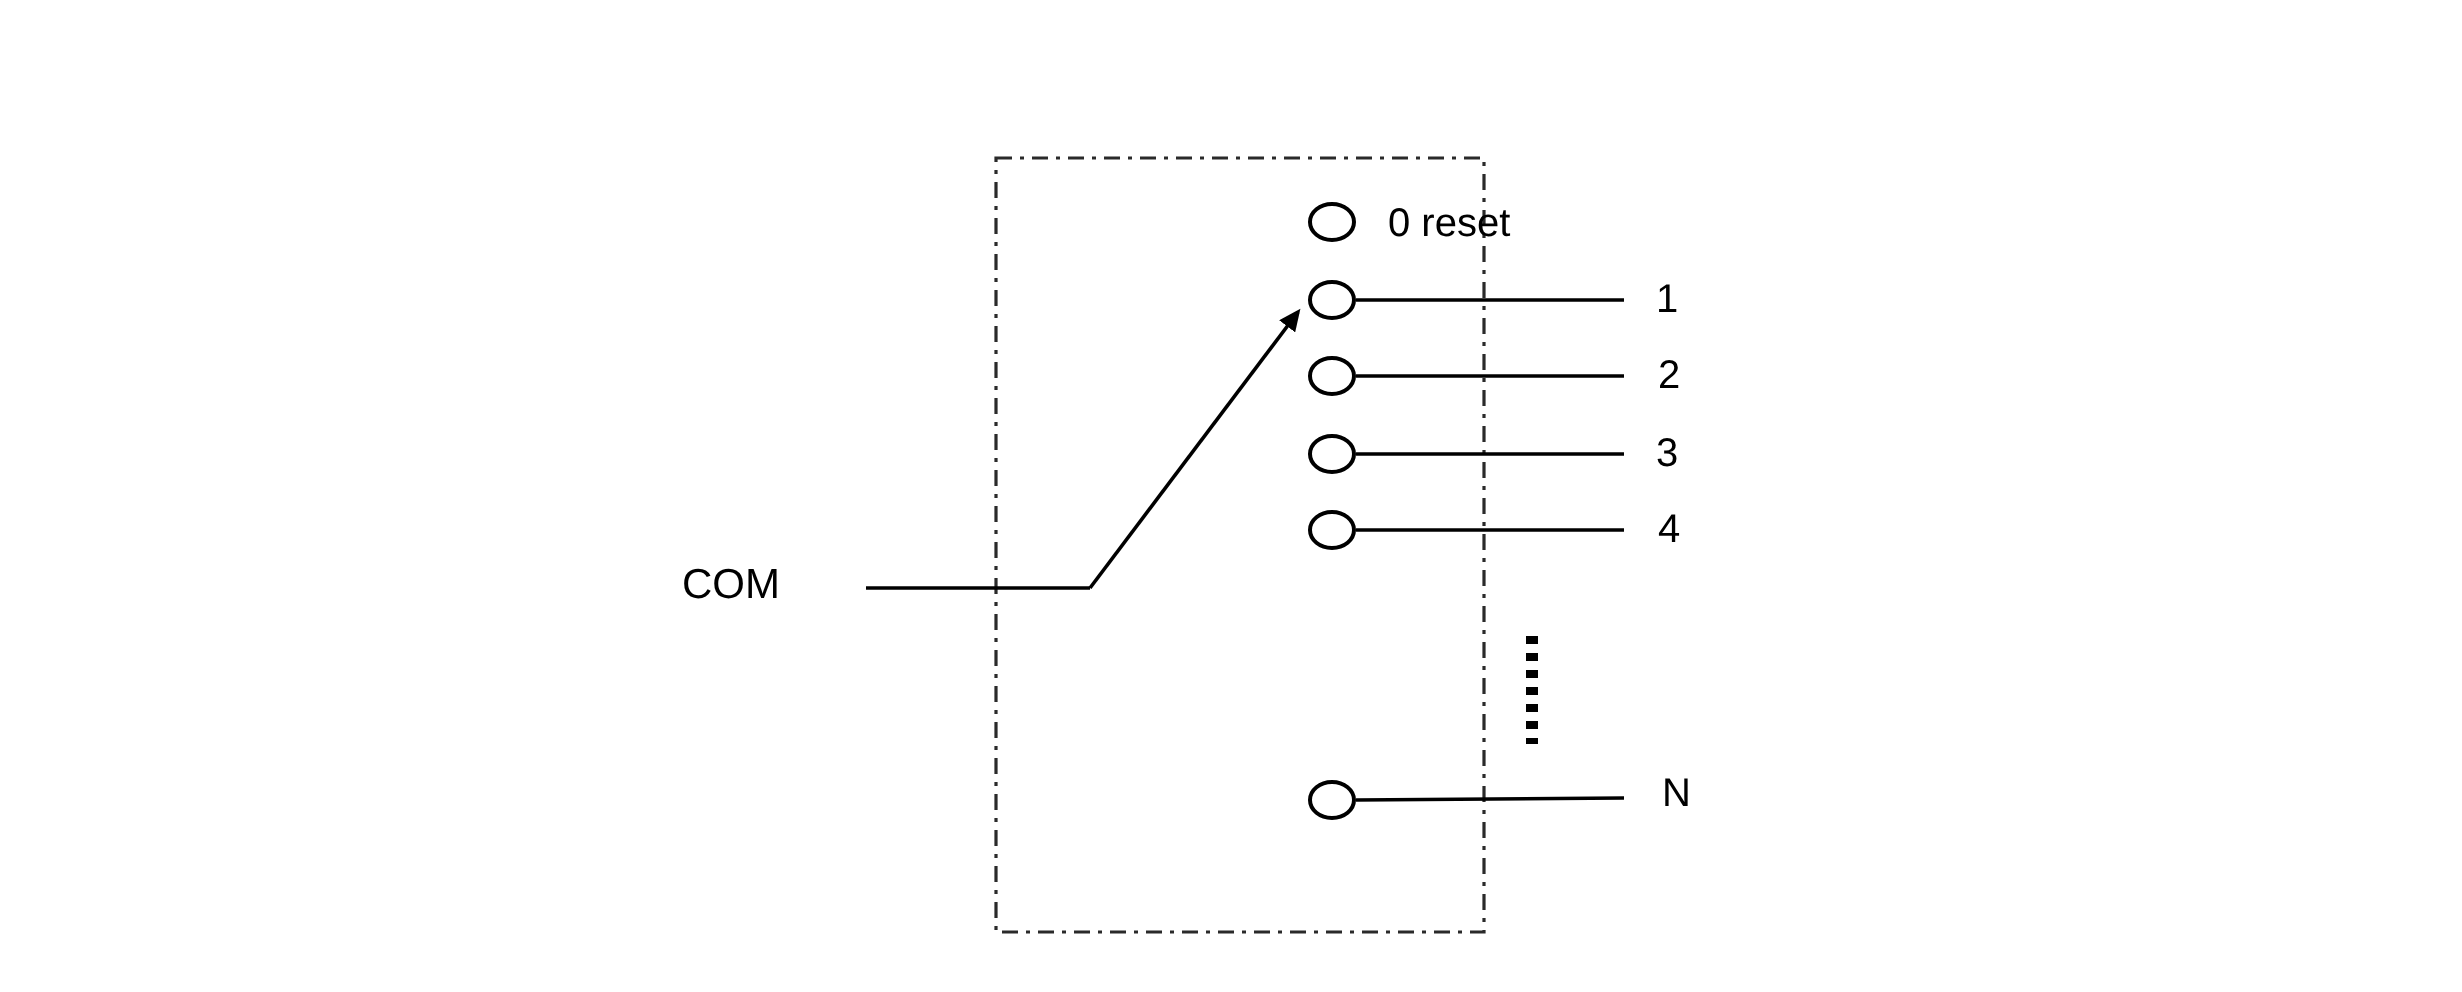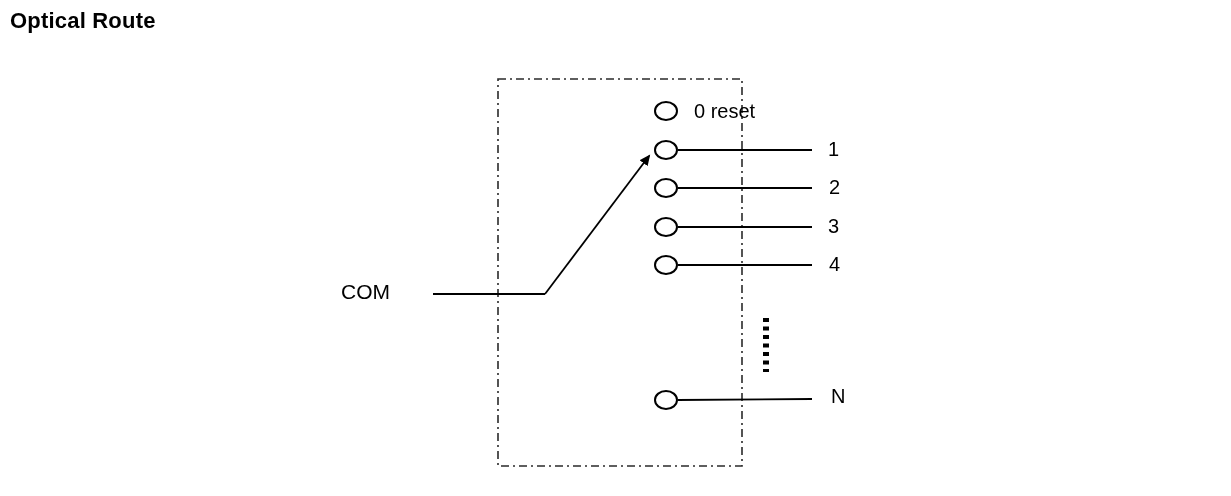--- a/index.html
+++ b/index.html
@@ -29,21 +29,20 @@
     fill: #000000;
   }
   .port-label { font-size: 20px; }
   .com-label  { font-size: 21px; }
 </style>
 </head>
 <body>
 
 <div class="page">
 
-  <div class="page-title">Optical Route</div>
 
   <svg width="1231" height="496" viewBox="0 0 1231 496">
 
     <defs>
       <marker id="arrowhead" markerWidth="12" markerHeight="10" refX="9" refY="5" orient="auto" markerUnits="userSpaceOnUse">
         <polygon points="0 0, 11 5, 0 10" fill="#000000"></polygon>
       </marker>
     </defs>
 
     <rect x="498" y="79" width="244" height="387" fill="none" stroke="#2a2a2a" stroke-width="1.6" stroke-dasharray="8 4 2 4"></rect>

